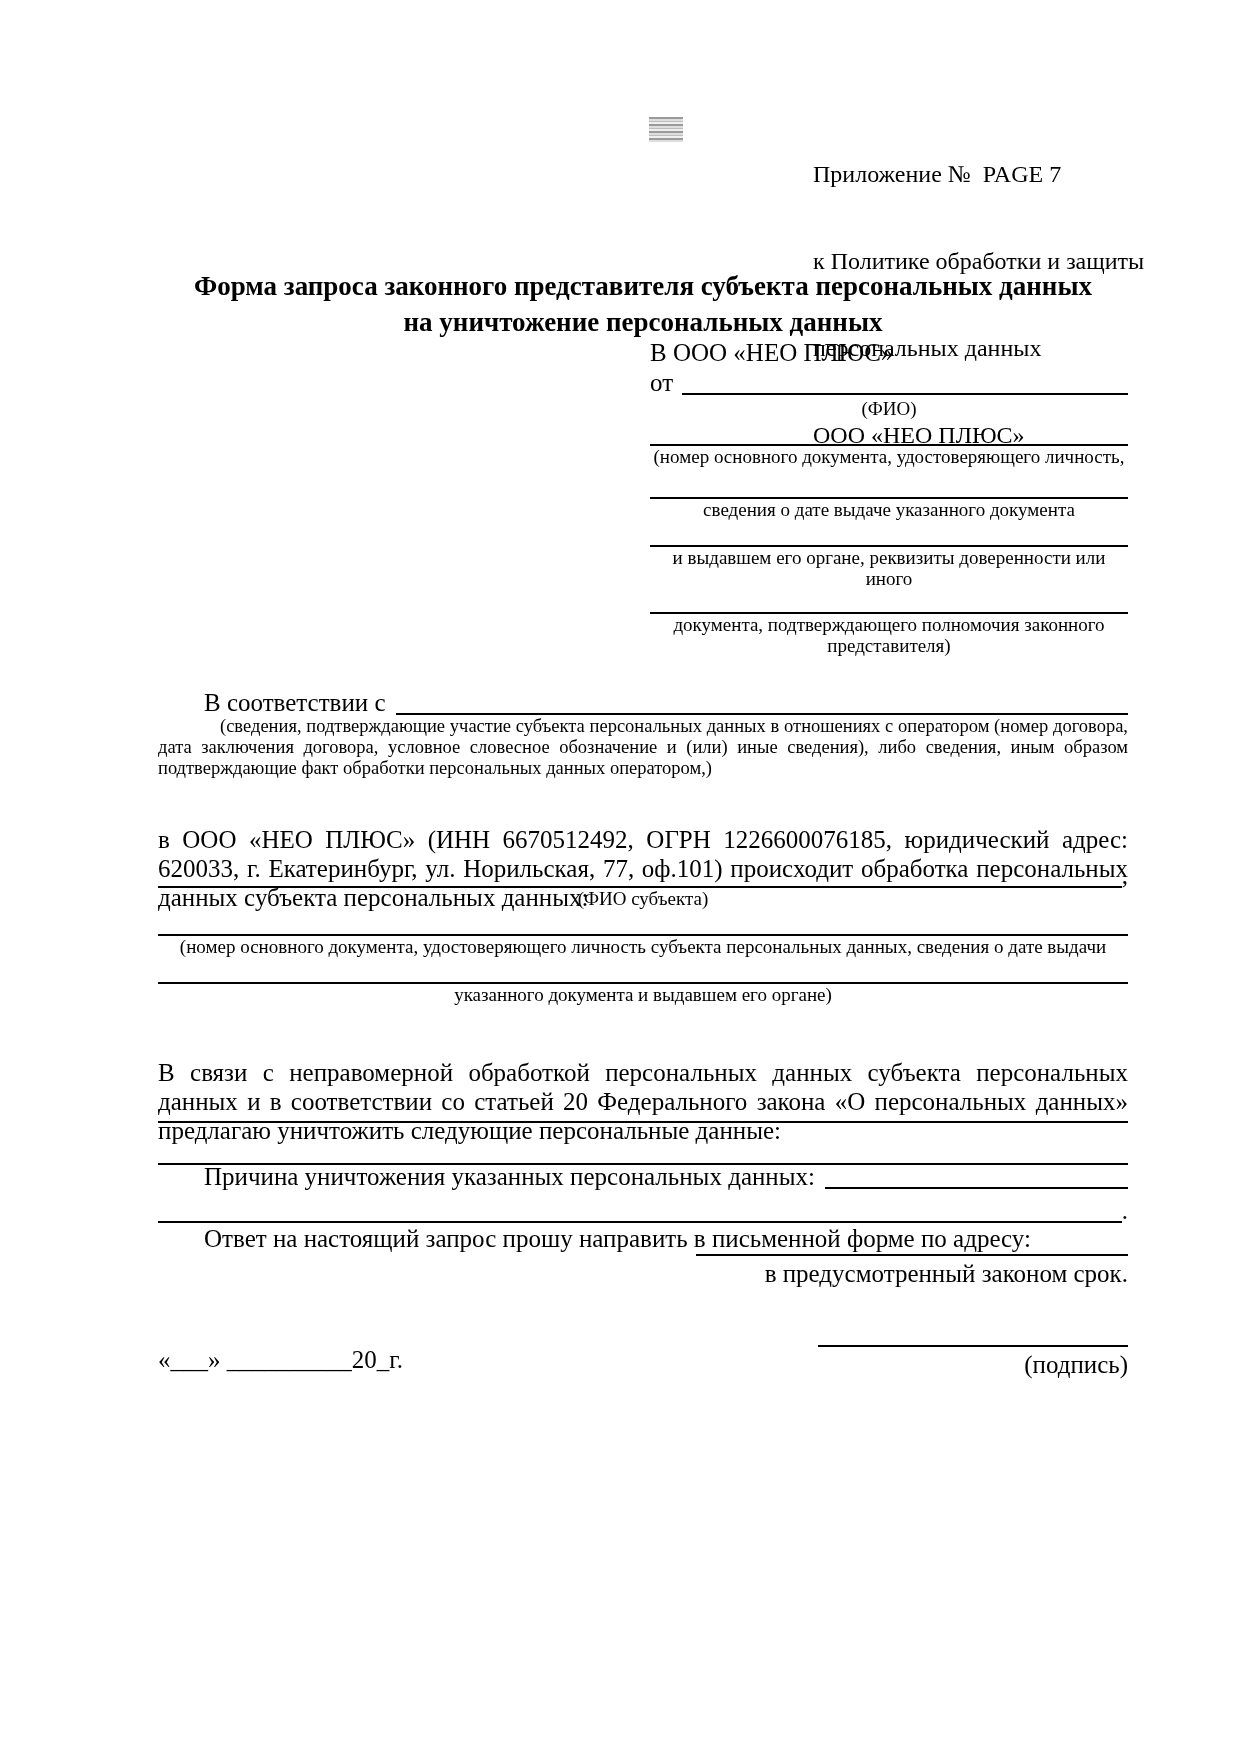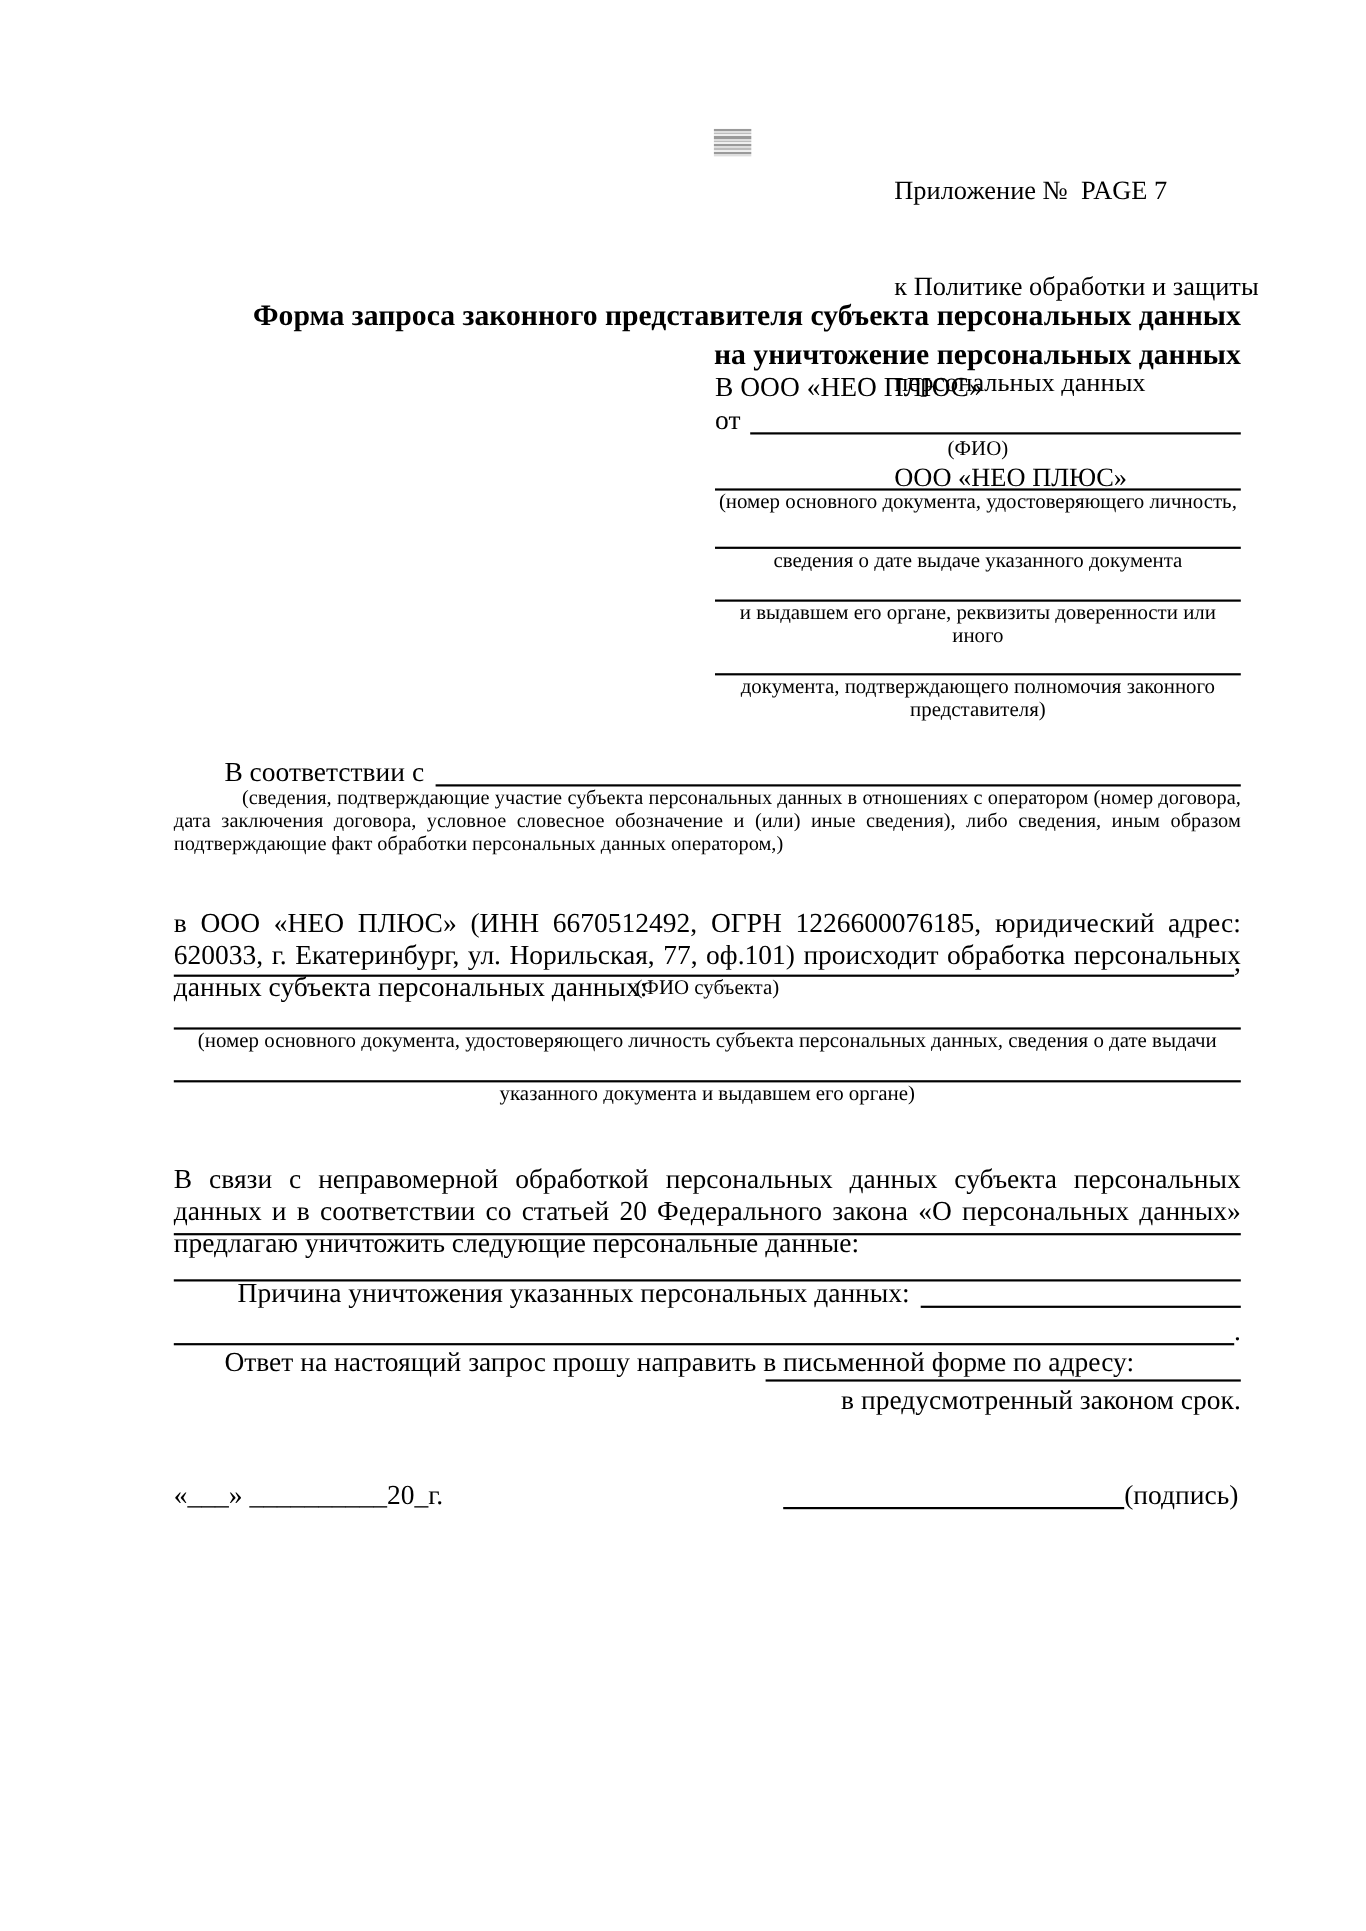--- a/index.html
+++ b/index.html
@@ -23,21 +23,21 @@
   }
 
   .header-block {
     left: 813px; top: 102px;
     font-size: 24px; line-height: 29px;
     white-space: pre;
   }
 
   .title-block {
     left: 158px; top: 268px; width: 970px;
-    text-align: right; font-weight: bold;
+    text-align: center; font-weight: bold;
     font-size: 27px; line-height: 36px;
   }
 
   .addressee { left: 650px; top: 338px; width: 478px; font-size: 25px; line-height: 30px; }
 
   .row { display: flex; align-items: flex-end; }
   .fill { flex: 1 1 auto; border-bottom: 2.5px solid #000; }
   .row .fill { margin-bottom: 3px; }
   .fill-fixed { border-bottom: 2.5px solid #000; margin-bottom: 3px; }
 
@@ -74,32 +74,32 @@
   .subject-fields { left: 158px; top: 865px; width: 970px; }
   .subj-line { height: 23px; }
   .subj-line .fill { margin-bottom: 0; height: 100%; }
   .tail { flex: 0 0 auto; font-size: 25px; line-height: 25px; }
 
   .blank-rule { left: 158px; width: 970px; height: 23px; border-bottom: 2.5px solid #000; }
   .b1 { top: 1100px; }
   .b2 { top: 1142px; }
 
   .reason-row { left: 158px; top: 1162px; width: 970px; font-size: 25px; line-height: 30px; }
-  .reason-row .reason-label { flex: 0 0 auto; margin-left: 58px; text-align: center; }
+  .reason-row .reason-label { flex: 0 0 auto; margin-left: 46px; text-align: center; }
   .reason-row .fill { margin-left: 10px; }
 
   .period-row { left: 158px; top: 1200px; width: 970px; height: 23px; }
   .period-row .fill { margin-bottom: 0; height: 100%; }
 
   .answer-intro { left: 158px; top: 1224px; width: 970px; font-size: 25px; line-height: 30px; padding-left: 46px; }
   .answer-term { left: 158px; top: 1254px; width: 970px; font-size: 25px; line-height: 30px; flex-direction: column; }
   .answer-term .fill-fixed { width: 432px; }
 
   .footer-date { left: 158px; top: 1345px; font-size: 25px; line-height: 30px; }
-  .footer-sig { left: 712px; top: 1345px; width: 416px; font-size: 25px; line-height: 30px; }
+  .footer-sig { left: 712px; top: 1345px; width: 416px; font-size: 25px; line-height: 30px; flex-direction: column; }
   .footer-sig .fill-fixed { width: 310px; }
   .footer-sig .sig-caption { flex: 0 0 auto; }
 </style>
 </head>
 <body>
 
 <div class="page">
 
   <div class="abs doc-icon"></div>
 

